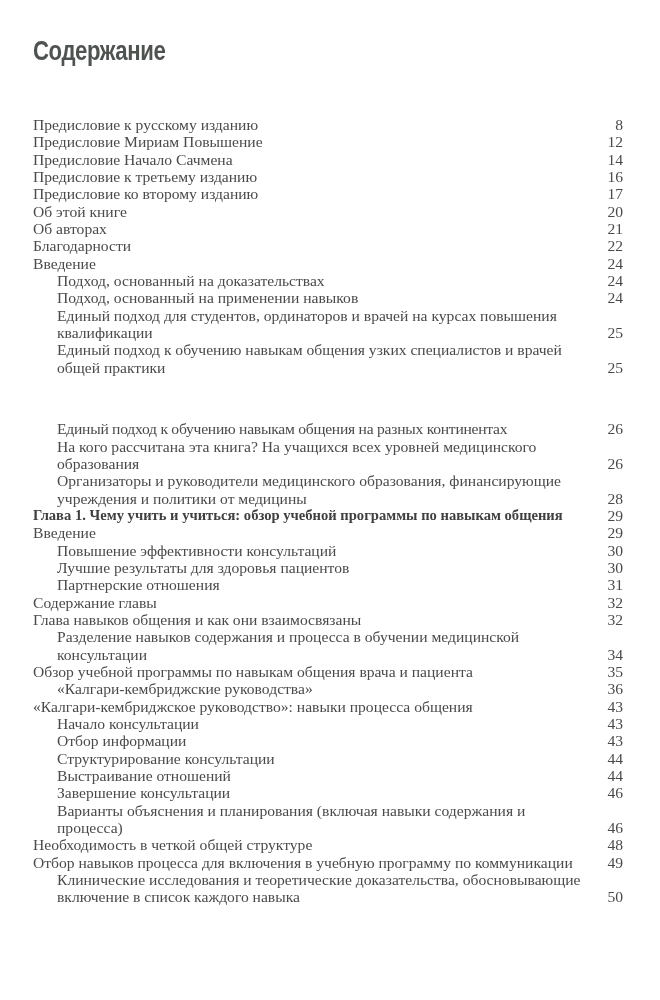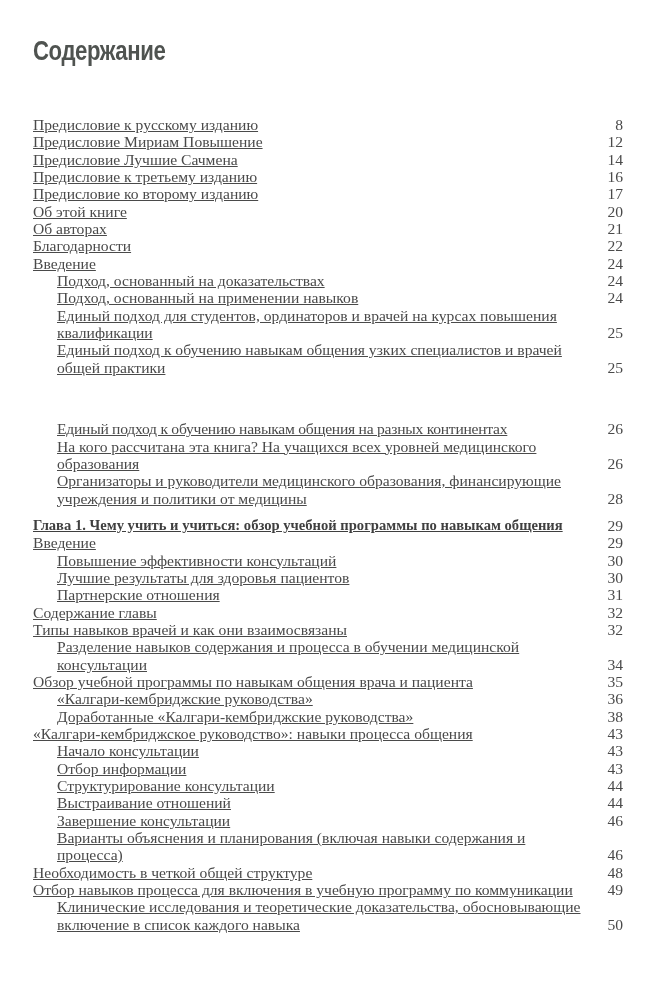--- a/index.html
+++ b/index.html
@@ -15,43 +15,43 @@
     letter-spacing: -0.5px;
     transform: scaleX(0.82); transform-origin: left top;
   }
   .toc {
     position: absolute; left: 33px; top: 116px; width: 590px;
   }
   .entry {
     display: flex; align-items: flex-end; justify-content: space-between;
     font-size: 15.6px; line-height: 17.35px;
   }
-  .entry .text { flex: 1; padding-right: 14px; text-decoration: underline; }
+  .entry .text { flex: 1; padding-right: 14px; }
   .entry.lvl1 .text { padding-left: 24px; }
   .entry .page { min-width: 26px; text-align: right; }
-  .entry.chapter { margin-top: 10px; font-weight: bold; font-size: 14.6px; color: #3f3f3f; }
+  .entry.chapter { font-weight: bold; font-size: 14.6px; color: #3f3f3f; }
   .entry.chapter .page { font-weight: normal; font-size: 15.6px; color: #4a4a4a; }
   .entry.tight .text { letter-spacing: -0.25px; margin-top: 44px; }
 </style>
 </head>
 <body>
 
 <div class="title">Содержание</div>
 
 <div class="toc">
   <div class="entry">
       <span class="text">Предисловие к русскому изданию</span>
       <span class="page">8</span>
     </div>
   <div class="entry">
       <span class="text">Предисловие Мириам Повышение</span>
       <span class="page">12</span>
     </div>
   <div class="entry">
-      <span class="text">Предисловие Лучшие Сачмена</span>
+      <span class="text">Предисловие Начало Сачмена</span>
       <span class="page">14</span>
     </div>
   <div class="entry">
       <span class="text">Предисловие к третьему изданию</span>
       <span class="page">16</span>
     </div>
   <div class="entry">
       <span class="text">Предисловие ко второму изданию</span>
       <span class="page">17</span>
     </div>
@@ -117,38 +117,34 @@
     </div>
   <div class="entry lvl1">
       <span class="text">Партнерские отношения</span>
       <span class="page">31</span>
     </div>
   <div class="entry">
       <span class="text">Содержание главы</span>
       <span class="page">32</span>
     </div>
   <div class="entry">
-      <span class="text">Типы навыков врачей и как они взаимосвязаны</span>
+      <span class="text">Глава навыков общения и как они взаимосвязаны</span>
       <span class="page">32</span>
     </div>
   <div class="entry lvl1">
       <span class="text">Разделение навыков содержания и процесса в обучении медицинской консультации</span>
       <span class="page">34</span>
     </div>
   <div class="entry">
       <span class="text">Обзор учебной программы по навыкам общения врача и пациента</span>
       <span class="page">35</span>
     </div>
   <div class="entry lvl1">
       <span class="text">«Калгари-кембриджские руководства»</span>
       <span class="page">36</span>
-    </div>
-  <div class="entry lvl1">
-      <span class="text">Доработанные «Калгари-кембриджские руководства»</span>
-      <span class="page">38</span>
     </div>
   <div class="entry">
       <span class="text">«Калгари-кембриджское руководство»: навыки процесса общения</span>
       <span class="page">43</span>
     </div>
   <div class="entry lvl1">
       <span class="text">Начало консультации</span>
       <span class="page">43</span>
     </div>
   <div class="entry lvl1">

